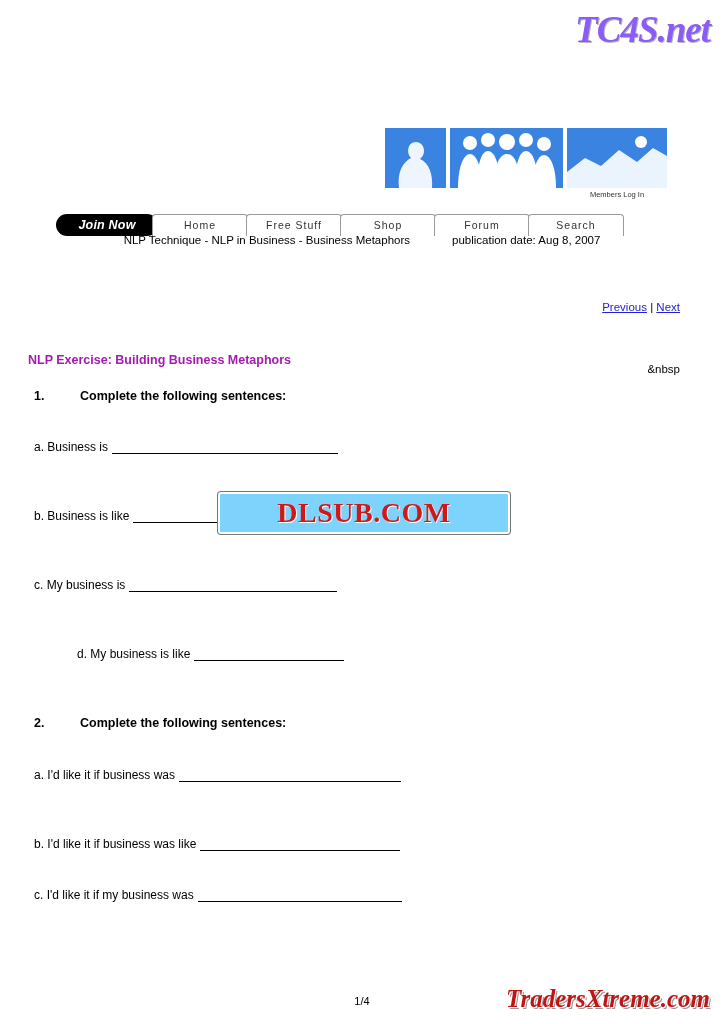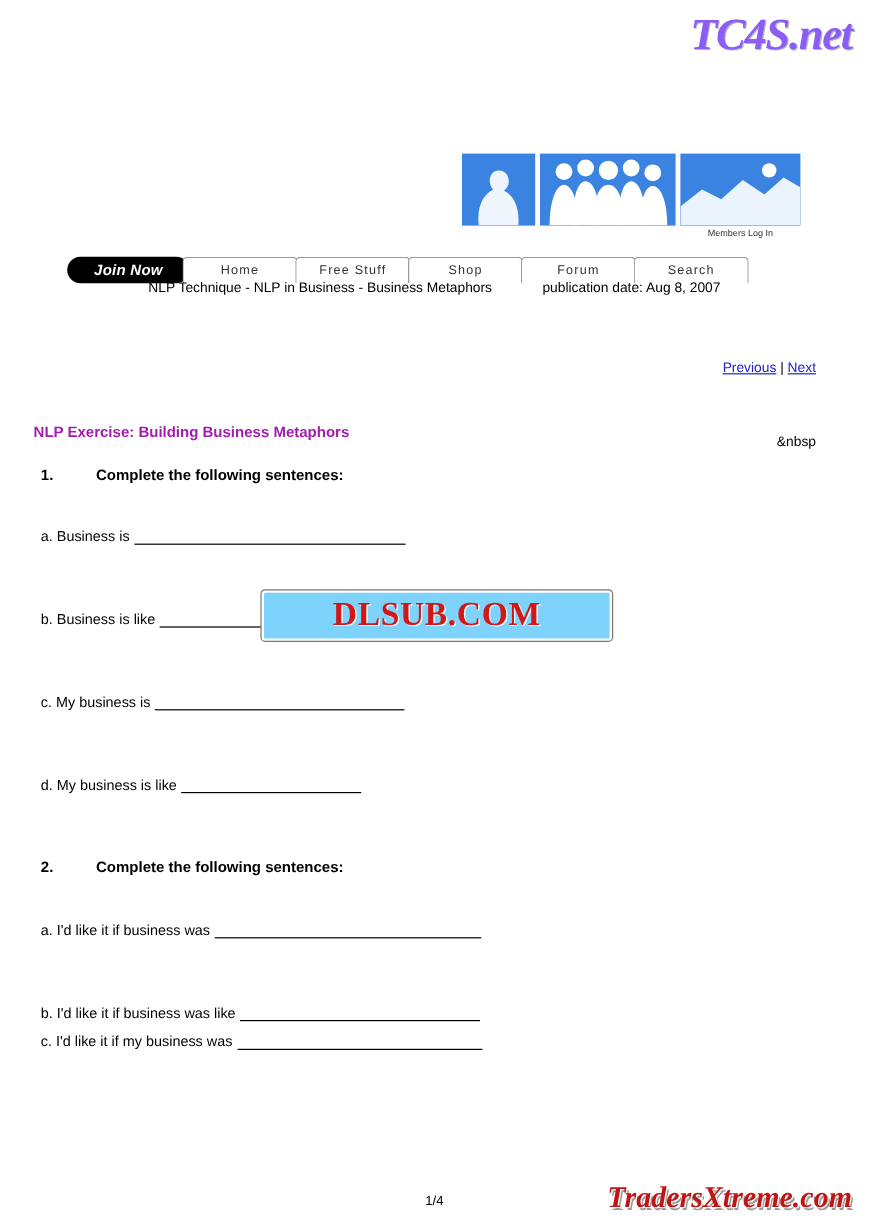--- a/index.html
+++ b/index.html
@@ -330,37 +330,37 @@
 </div>
 
 <div class="line-item" style="top:509px;">
   <span>b. Business is like</span><span class="blank" style="width:285px;"></span>
 </div>
 
 <div class="line-item" style="top:578px;">
   <span>c. My business is</span><span class="blank" style="width:208px;"></span>
 </div>
 
-<div class="line-item" style="top:647px;">
+<div class="line-item" style="top:647px;margin-left:43px;">
   <span>d. My business is like</span><span class="blank" style="width:150px;"></span>
 </div>
 
 <div class="q-num" style="top:716px; left:34px;">
   <span class="num">2.</span><span>Complete the following sentences:</span>
 </div>
 
 <div class="line-item" style="top:768px;">
   <span>a. I'd like it if business was</span><span class="blank" style="width:222px;"></span>
 </div>
 
 <div class="line-item" style="top:837px;">
   <span>b. I'd like it if business was like</span><span class="blank" style="width:200px;"></span>
 </div>
 
-<div class="line-item" style="top:861px;">
+<div class="line-item" style="top:888px;">
   <span>c. I'd like it if my business was</span><span class="blank" style="width:204px;"></span>
 </div>
 
 <div class="dlsub">
   <span>DLSUB.COM</span>
 </div>
 
 <div class="page-num">1/4</div>
 <div class="traders">TradersXtreme.com</div>
 

